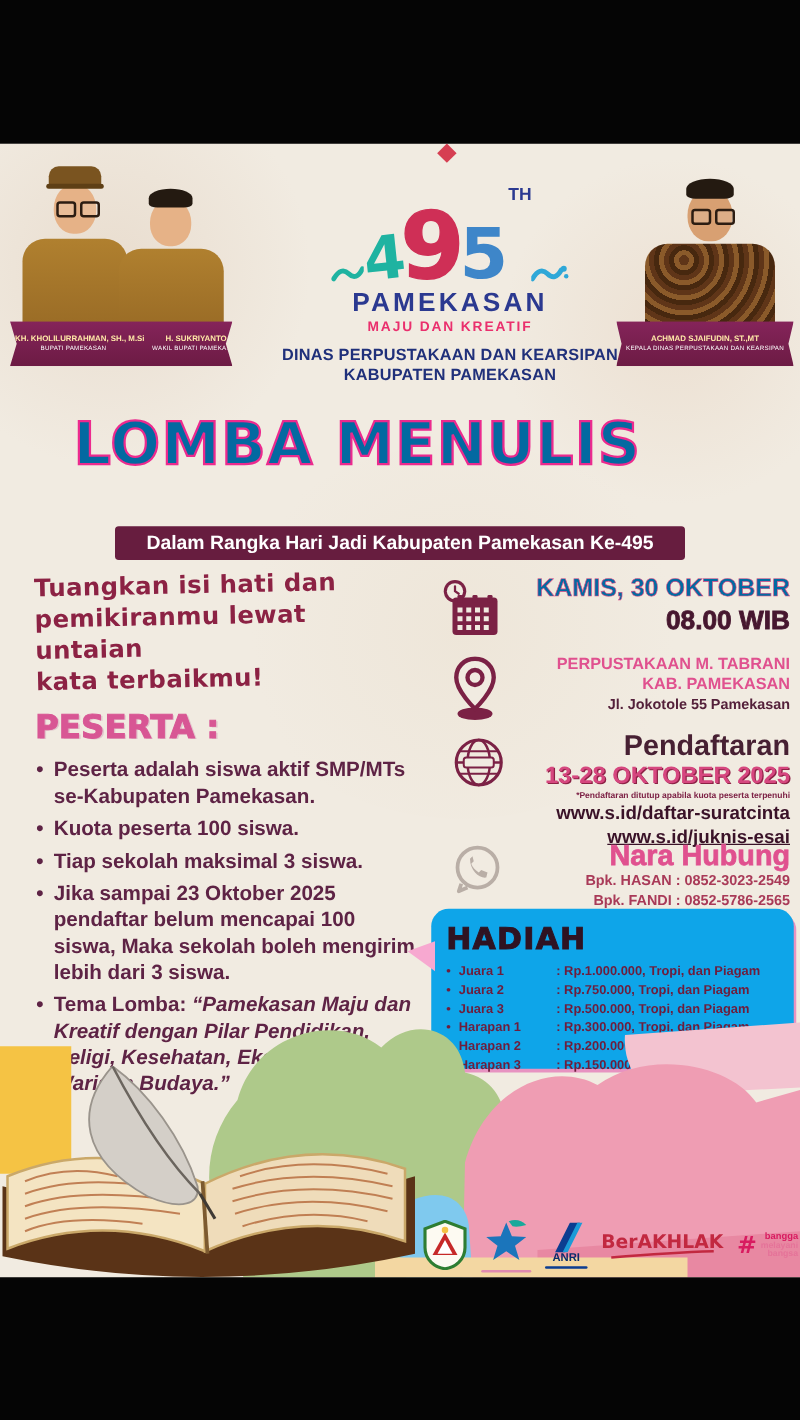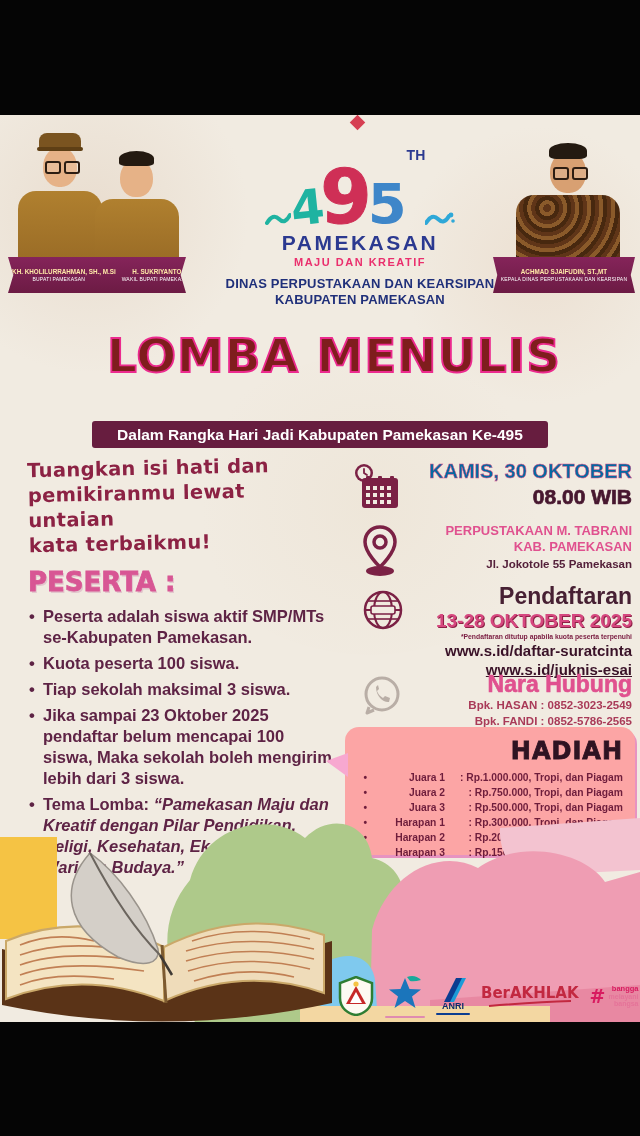--- a/index.html
+++ b/index.html
@@ -39,22 +39,22 @@
   .mark .n4{font-family:"DejaVu Sans",sans-serif;font-weight:bold;font-size:48px;color:#1fb3a1;transform:rotate(-6deg);line-height:.9;}
   .mark .n9{font-family:"DejaVu Sans",sans-serif;font-weight:bold;font-size:74px;color:#cf2f56;line-height:.85;margin:0 -4px;-webkit-text-stroke:1px #cf2f56;}
   .mark .n5{font-family:"DejaVu Sans",sans-serif;font-weight:bold;font-size:56px;color:#3e86c9;line-height:.9;}
   .mark .th{font-size:14px;font-weight:bold;color:#2b3990;align-self:flex-start;margin-top:14px;}
   .brand{font-size:21px;font-weight:bold;letter-spacing:2.5px;color:#2b3990;margin-top:2px;}
   .tagline{font-size:11px;font-weight:bold;letter-spacing:1.5px;color:#ea2f6d;margin-top:1px;}
   .agency{font-size:13px;font-weight:bold;color:#20307a;margin-top:8px;line-height:1.2;letter-spacing:.2px;}
 
   
   .title1{position:absolute;top:213px;left:0;width:572px;text-align:center;
-          font-family:"DejaVu Sans",sans-serif;font-weight:bold;font-size:47px;color:#7f1d1d;
-          -webkit-text-stroke:1.8px #ec2a8e;letter-spacing:1px;margin-left:48px;}
+          font-family:"DejaVu Sans",sans-serif;font-weight:bold;font-size:47px;color:#0369a1;
+          -webkit-text-stroke:1.8px #ec2a8e;letter-spacing:1px;}
   .title2{position:absolute;top:264px;left:0;width:640px;text-align:center;
           font-family:"DejaVu Sans",sans-serif;font-weight:bold;font-size:34px;color:#ec2a8e;
           -webkit-text-stroke:1.2px #ec2a8e;}
   .banner{position:absolute;top:306px;left:92px;width:456px;height:27px;background:#671d3f;border-radius:3px;
           color:#fff;font-weight:bold;font-size:15.5px;display:flex;align-items:center;justify-content:center;}
 
   
   .left-col{position:absolute;left:28px;top:341px;width:306px;}
   .intro{font-family:"DejaVu Sans",sans-serif;font-weight:bold;font-size:19.5px;color:#8c2244;
          line-height:1.28;transform:rotate(-1.2deg);letter-spacing:.3px;}
@@ -75,22 +75,22 @@
   .venue-addr{font-size:11.5px;font-weight:600;color:#54203a;margin-top:2px;}
   .reg-head{font-size:23px;font-weight:600;color:#472033;}
   .reg-dates{font-size:19px;font-weight:bold;color:#d6477f;text-shadow:1px 1px 0 #8d2145;}
   .reg-note{font-size:6.8px;font-weight:600;color:#7d2145;margin-top:1px;}
   .reg-link{font-size:15px;font-weight:bold;color:#3a1228;margin-top:2px;}
   .reg-link.u{text-decoration:underline;}
   .nh-head{font-size:23px;font-weight:bold;color:#e0518f;-webkit-text-stroke:.6px #e0518f;}
   .nh-line{font-size:11.5px;font-weight:bold;color:#a93a58;line-height:1.35;}
 
   
-  .bubble{position:absolute;left:345px;top:612px;width:290px;height:128px;background:#fca5a5;border-radius:14px;
-          box-shadow:2px 3px 0 #e793c1;padding:10px 12px;box-sizing:border-box;text-align:right;}
+  .bubble{position:absolute;left:345px;top:612px;width:290px;height:128px;background:#0ea5e9;border-radius:14px;
+          box-shadow:2px 3px 0 #e793c1;padding:10px 12px;box-sizing:border-box;}
   .bubble .tail{position:absolute;left:-19px;top:26px;width:0;height:0;
                 border-right:22px solid #f7a8d0;border-top:8px solid transparent;border-bottom:16px solid transparent;}
   .hadiah-title{font-family:"DejaVu Sans",sans-serif;font-weight:bold;font-size:24px;color:#2f1322;
                 -webkit-text-stroke:.8px #2f1322;letter-spacing:1px;}
   .hadiah-list{margin-top:6px;}
   .hrow{display:flex;font-size:10.3px;font-weight:bold;color:#6e1d3c;line-height:1.45;}
   .hrow .dot{width:10px;}
   .hrow .hl{width:78px;}
   .hrow .hv{flex:1;white-space:nowrap;}
 

